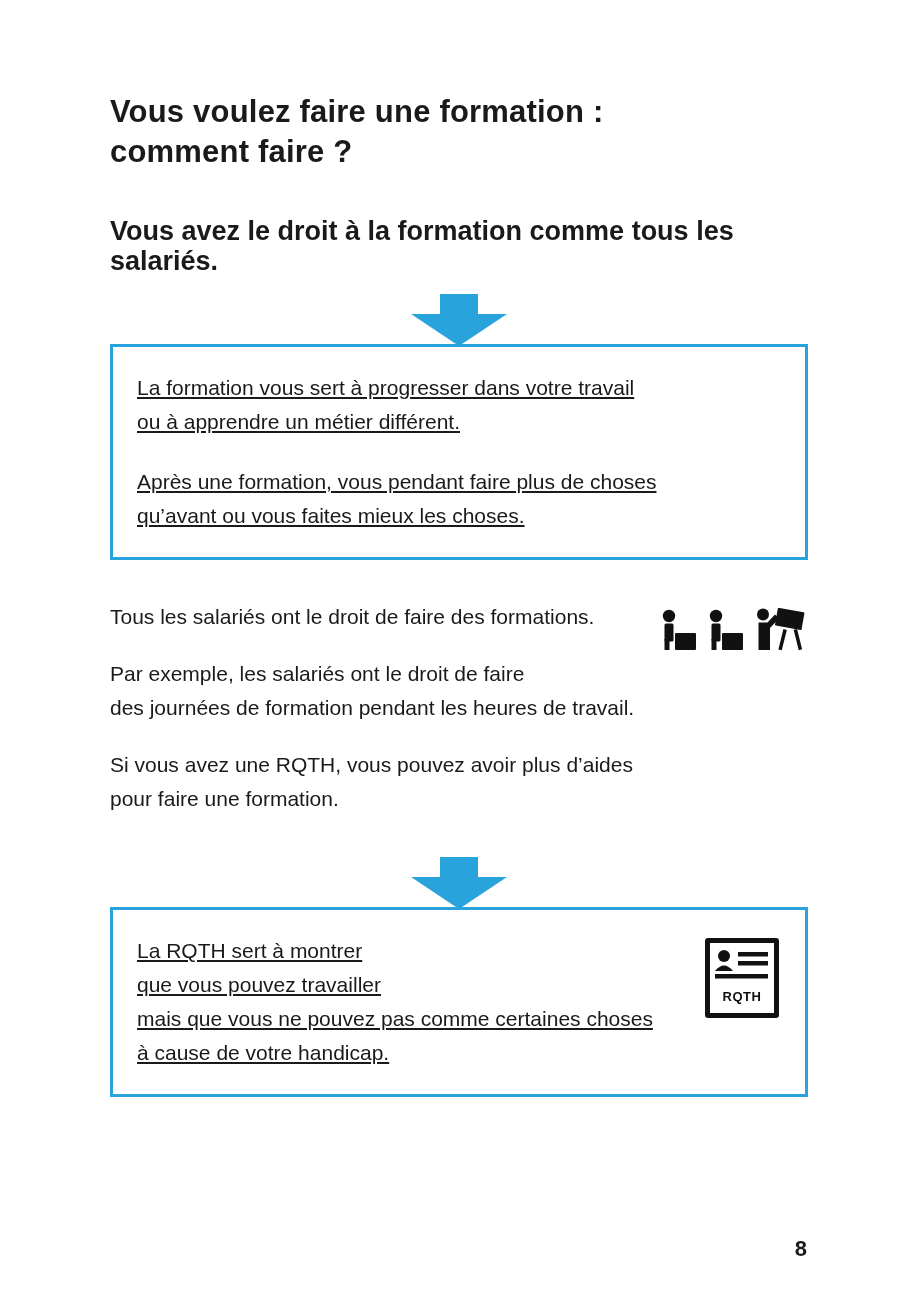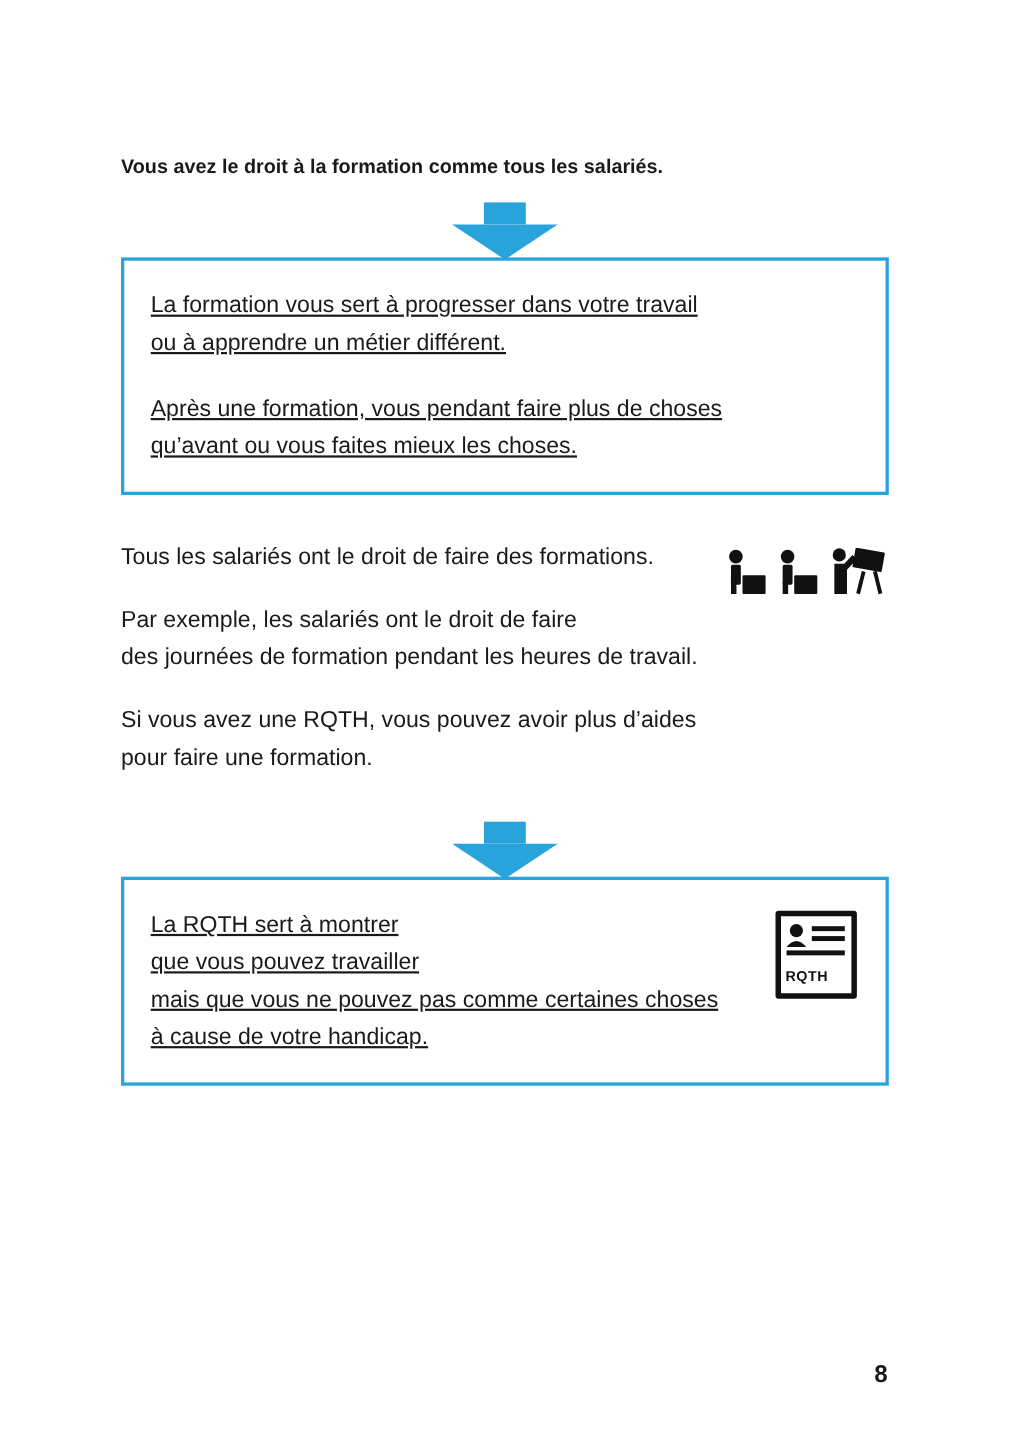--- a/index.html
+++ b/index.html
@@ -21,21 +21,21 @@
   h1.title {
     margin: 0;
     font-size: 31px;
     line-height: 40px;
     font-weight: 700;
     white-space: pre-line;
     letter-spacing: 0.2px;
   }
   .intro {
     margin: 44px 0 0 0;
-    font-size: 18px;
+    font-size: 27px;
     line-height: 30px;
     font-weight: 700;
     white-space: pre-line;
   }
   .arrow {
     margin: 18px auto 0 auto;
     width: 96px;
   }
   .arrow .stem {
     width: 38px; height: 20px;
@@ -70,21 +70,21 @@
   }
   .rqth-card {
     float: right;
     width: 74px;
     height: 80px;
     border: 5px solid #111;
     border-radius: 3px;
     margin: 4px 14px 6px 16px;
     box-sizing: border-box;
     padding: 5px 4px 3px 4px;
-    text-align: left;
+    text-align: center;
   }
   .rqth-card .label {
     font-size: 13px;
     font-weight: 700;
     letter-spacing: 0.5px;
     color: #111;
     line-height: 13px;
   }
   .clearfix::after { content: ""; display: table; clear: both; }
   .page-number {
@@ -94,20 +94,22 @@
     font-size: 22px;
     font-weight: 700;
   }
 </style>
 </head>
 <body>
 
 <div class="page">
   <div class="content">
 
+    <h1 class="title">Vous voulez faire une formation :
+comment faire ?</h1>
 
     <p class="intro">Vous avez le droit à la formation comme tous les salariés.</p>
 
     <div class="arrow">
       <div class="stem"></div>
       <div class="head"></div>
     </div>
 
     <div class="info-box">
       <p>La formation vous sert à progresser dans votre travail

